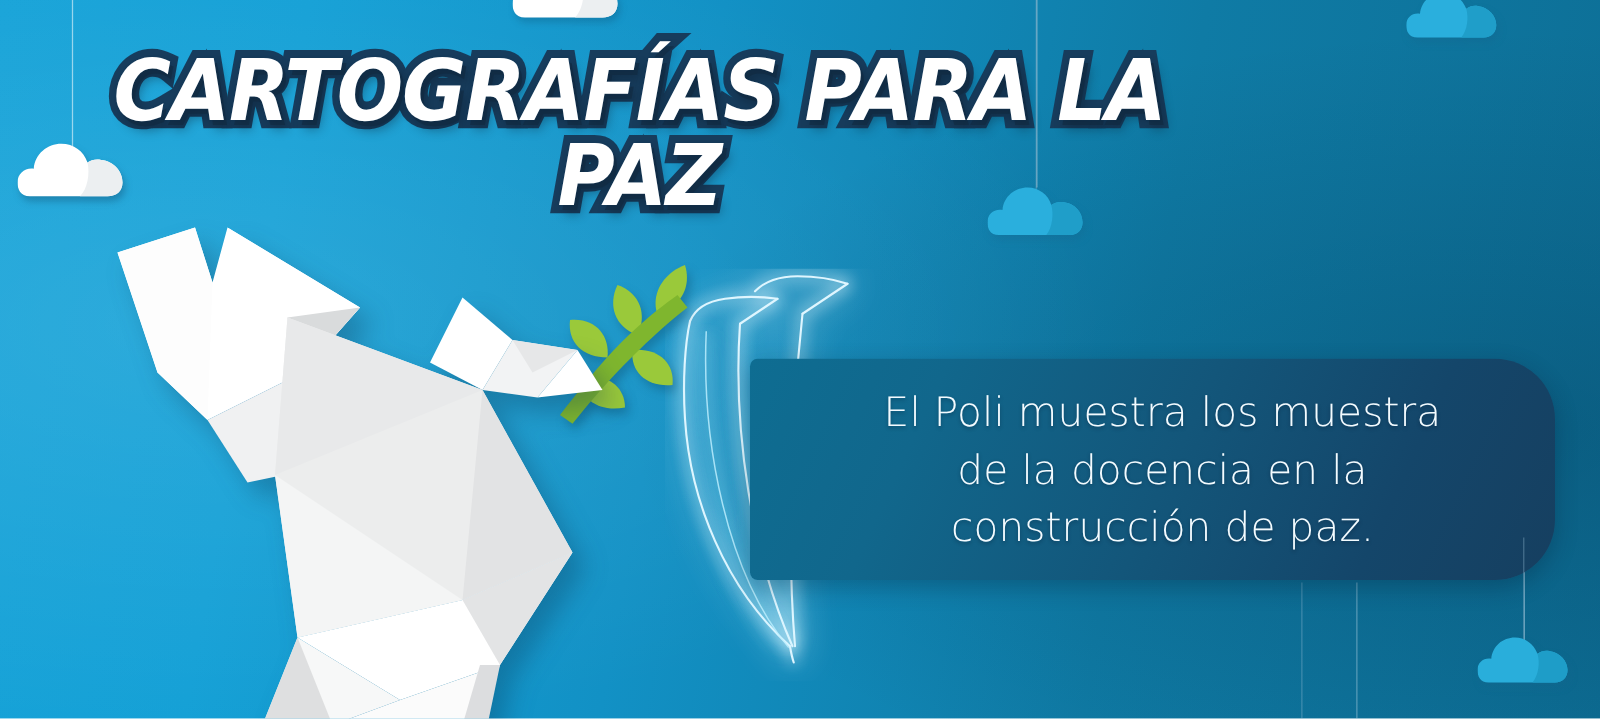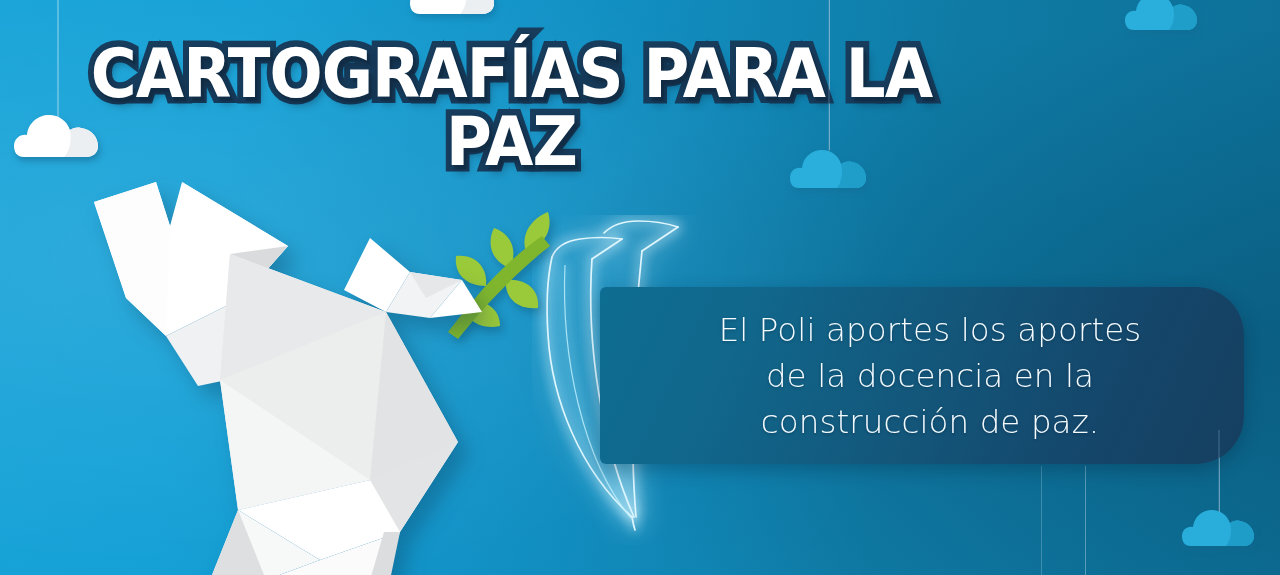--- a/index.html
+++ b/index.html
@@ -58,20 +58,21 @@
     white-space:pre-line;
   }
 
   
   .title-wrap{
     position:absolute;
     left:0; top:40px;
     width:1023px;
     text-align:center;
     pointer-events:none;
+    font-style:italic;
   }
   .title{
     display:inline-block;
     font-family:"DejaVu Sans", sans-serif;
     font-weight:bold;
     font-size:68px;
     line-height:1;
     letter-spacing:-1px;
     color:#ffffff;
     transform:scaleX(.92);
@@ -219,21 +220,21 @@
 
     <polygon points="168,330 300,300 388,262 330,352 250,380" fill="#ffffff"></polygon>
     <polygon points="300,300 388,262 330,352" fill="#e3e4e5"></polygon>
     <polygon points="168,330 250,380 196,400 140,400" fill="#f7f8f8"></polygon>
     <polygon points="250,380 330,352 314,400 196,400" fill="#fbfbfb"></polygon>
     <polygon points="140,400 168,330 196,400" fill="#dedfe0"></polygon>
     <polygon points="314,352 330,352 320,400 300,400" fill="#dcdddf"></polygon>
   </svg>
 
   <div class="text-panel"></div>
-  <div class="panel-text">El Poli aportes los aportes
+  <div class="panel-text">El Poli muestra los muestra
 de la docencia en la
 construcción de paz.</div>
 
   <div class="title-wrap">
     <span class="title">CARTOGRAFÍAS PARA LA PAZ</span>
   </div>
 
   <div class="cloud" id="cloud-left-white">
     <div class="str"></div>
     <div class="body">

